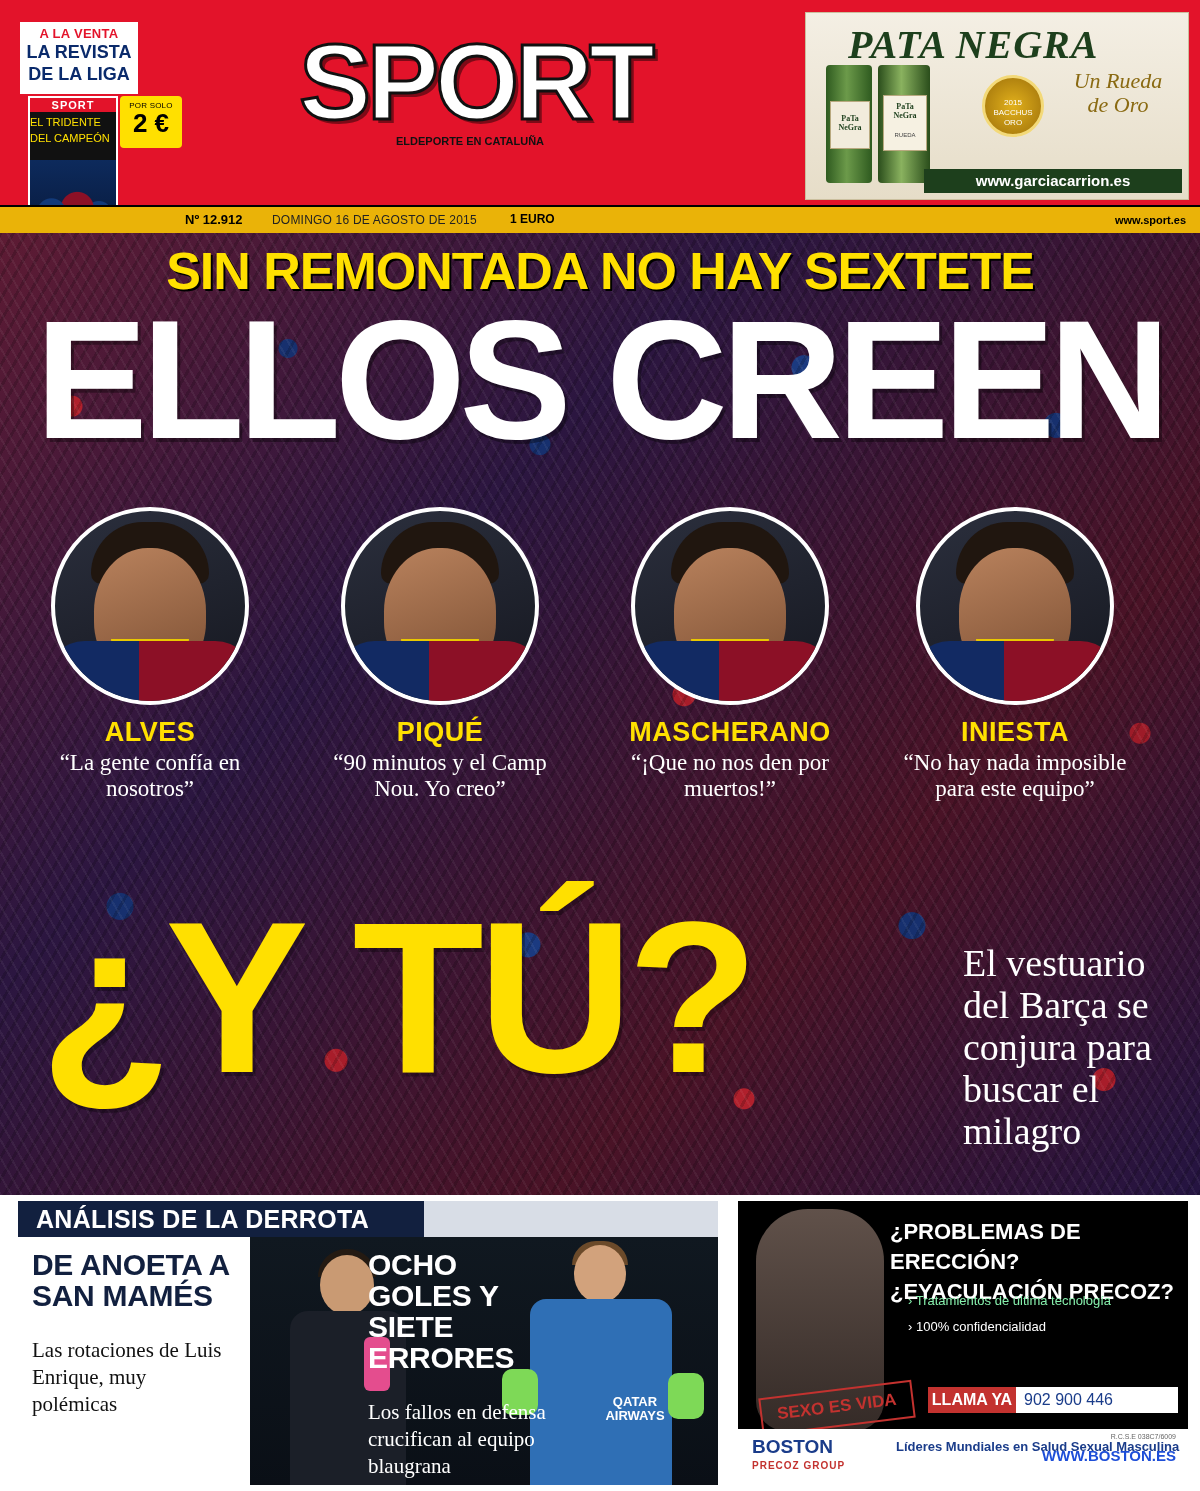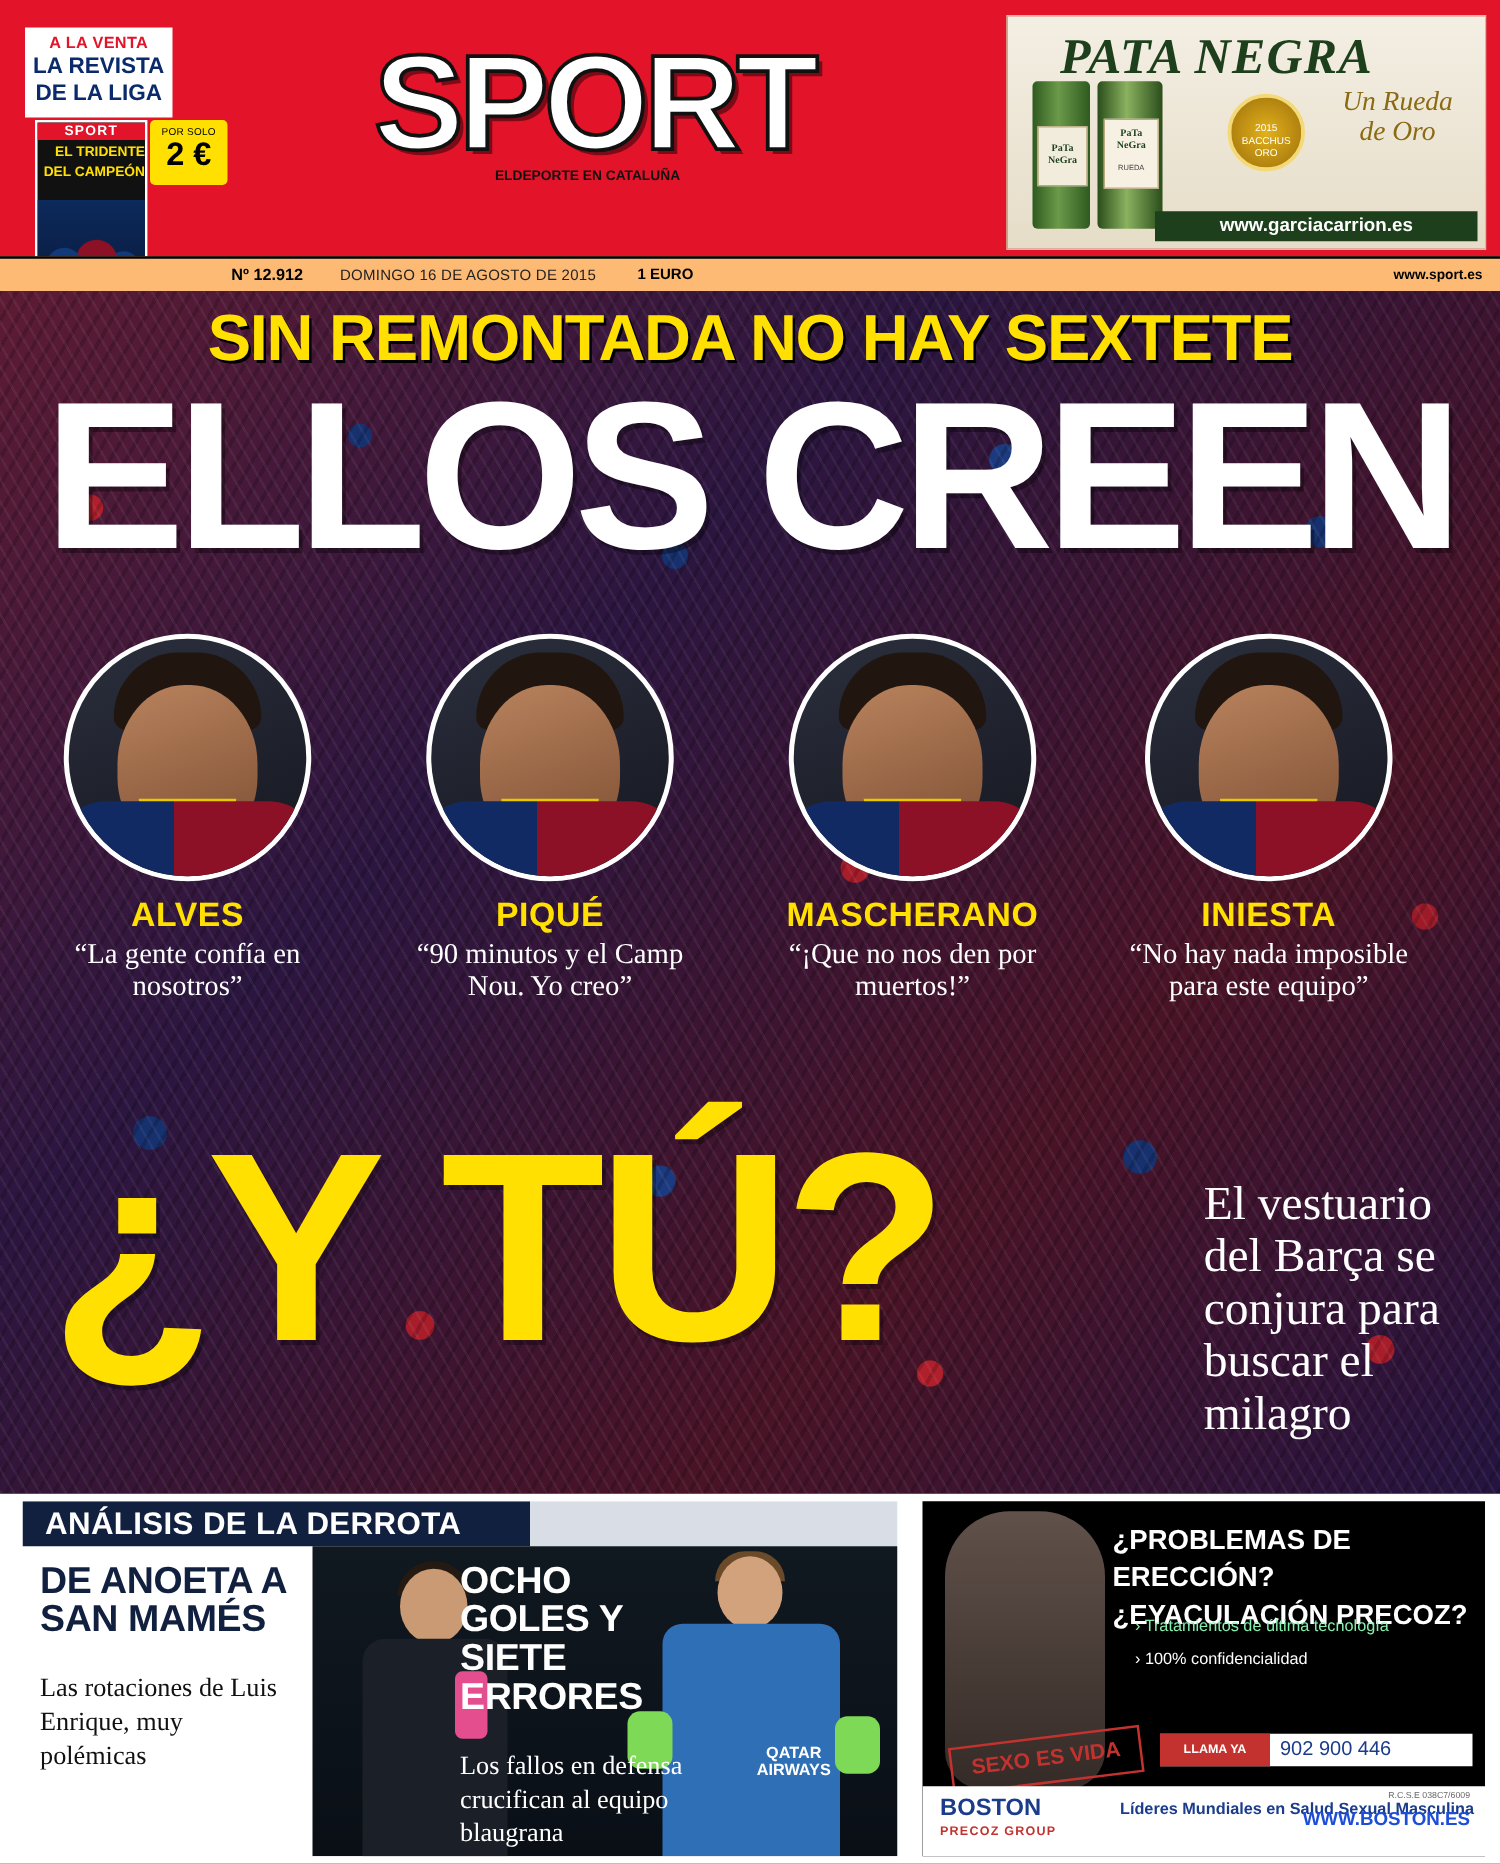--- a/index.html
+++ b/index.html
@@ -6,21 +6,21 @@
   body{width:1200px;height:1491px;font-family:"Liberation Sans",sans-serif;overflow:hidden;position:relative;}
   .page{position:relative;width:1200px;height:1491px;background:#000;}
 
   
   .masthead{position:absolute;left:0;top:0;width:1200px;height:205px;background:#e3132a;}
   .promo-box{position:absolute;left:20px;top:22px;width:118px;height:72px;background:#fff;}
   .promo-top{font-family:"Liberation Sans",sans-serif;font-weight:bold;color:#e3132a;font-size:13px;line-height:13px;text-align:center;padding-top:5px;letter-spacing:.3px;}
   .promo-main{font-family:"Liberation Sans",sans-serif;font-weight:bold;color:#0a2a6b;font-size:18px;line-height:19px;text-align:center;padding-top:3px;}
   .promo-cover{position:absolute;left:28px;top:96px;width:86px;height:150px;background:#111;border:2px solid #fff;overflow:hidden;}
   .pc-logo{color:#fff;font-size:11px;font-weight:bold;text-align:center;background:#e3132a;padding:1px 0;letter-spacing:1px;}
-  .pc-title{color:#ffe000;font-size:11px;font-weight:bold;text-align:right;line-height:12px;margin-top:4px;}
+  .pc-title{color:#ffe000;font-size:11px;font-weight:normal;text-align:left;line-height:12px;margin-top:4px;}
   .pc-img{position:absolute;left:0;bottom:0;width:100%;height:88px;
     background:
       radial-gradient(circle at 25% 60%,#123a7a 0 14px,transparent 15px),
       radial-gradient(circle at 55% 55%,#8c1026 0 16px,transparent 17px),
       radial-gradient(circle at 80% 62%,#123a7a 0 13px,transparent 14px),
       linear-gradient(#0d2a5c,#071635);}
   .price-badge{position:absolute;left:120px;top:96px;width:62px;height:52px;background:#ffe000;border-radius:4px;text-align:center;}
   .price-badge .pb1{font-size:8px;font-weight:normal;color:#000;margin-top:5px;letter-spacing:.2px;}
   .price-badge .pb2{font-size:26px;font-weight:bold;color:#000;line-height:26px;}
 
@@ -36,21 +36,21 @@
   .ad-wine .bottle .lbl b{display:block;font-family:"Liberation Serif",serif;font-size:8px;color:#1d3f1c;margin-top:12px;}
   .ad-wine .bottle2{position:absolute;left:72px;top:52px;width:52px;height:118px;background:linear-gradient(90deg,#2a4d1b,#8ab25f 45%,#2a4d1b);border-radius:4px;}
   .ad-wine .bottle2 .lbl{position:absolute;left:5px;top:30px;width:42px;height:54px;background:#f6f1e2;border:1px solid #b8a97f;text-align:center;}
   .ad-wine .bottle2 .lbl b{display:block;font-family:"Liberation Serif",serif;font-size:8px;color:#1d3f1c;margin-top:6px;}
   .ad-wine .bottle2 .lbl i{display:block;font-size:6px;color:#444;font-style:normal;margin-top:12px;}
   .ad-wine .medal{position:absolute;left:176px;top:62px;width:62px;height:62px;border-radius:50%;background:radial-gradient(#e2b11c,#9c6f0a);border:3px solid #f3d978;color:#fff;font-size:8px;text-align:center;line-height:10px;padding-top:20px;box-sizing:border-box;}
   .ad-wine .rueda{position:absolute;left:252px;top:56px;width:120px;font-family:"Liberation Serif",serif;font-style:italic;color:#8a6a12;font-size:22px;line-height:24px;text-align:center;}
   .ad-wine .urlbar{position:absolute;left:118px;bottom:6px;width:258px;height:24px;background:#1d3f1c;color:#fff;font-size:15px;text-align:center;line-height:24px;font-weight:bold;}
 
   
-  .infobar{position:absolute;left:0;top:205px;width:1200px;height:26px;background:#fdba74;border-top:2px solid #000;border-bottom:2px solid #000;}
+  .infobar{position:absolute;left:0;top:205px;width:1200px;height:26px;background:#eab308;border-top:2px solid #000;border-bottom:2px solid #000;}
   .infobar .n{position:absolute;left:185px;top:5px;font-size:13px;font-weight:bold;color:#000;}
   .infobar .d{position:absolute;left:272px;top:6px;font-size:12px;color:#222;letter-spacing:.2px;}
   .infobar .p{position:absolute;left:510px;top:5px;font-size:12px;font-weight:bold;color:#000;}
   .infobar .w{position:absolute;right:14px;top:7px;font-size:11px;font-weight:bold;color:#000;}
 
   
   .main{position:absolute;left:0;top:233px;width:1200px;height:962px;overflow:hidden;
      background:
       radial-gradient(circle at 6% 18%,#b0202c 0 10px,transparent 11px),
       radial-gradient(circle at 14% 36%,#17306e 0 11px,transparent 12px),
@@ -122,21 +122,21 @@
   .an-col.c2 p{color:#fff;}
   .an-col.c1 h4{color:#12203f;}
 
   .ad-bm{position:absolute;left:738px;top:6px;width:450px;height:284px;background:#000;overflow:hidden;}
   .ad-bm .silh{position:absolute;left:18px;top:8px;width:128px;height:222px;background:linear-gradient(180deg,#6b5a52,#3a2f2b);border-radius:52px 52px 30px 30px;opacity:.9;}
   .ad-bm h5{position:absolute;left:152px;top:16px;width:288px;color:#fff;font-size:22px;font-weight:bold;line-height:30px;margin:0;}
   .ad-bm .b1{position:absolute;left:170px;top:92px;color:#86efac;font-size:13px;}
   .ad-bm .b2{position:absolute;left:170px;top:118px;color:#fff;font-size:13px;}
   .ad-bm .stamp{position:absolute;left:22px;top:188px;width:150px;height:34px;border:2px solid #c3322f;color:#c3322f;font-size:17px;font-weight:bold;text-align:center;line-height:32px;transform:rotate(-7deg);}
   .ad-bm .call{position:absolute;right:10px;top:186px;width:250px;height:26px;background:#fff;}
-  .ad-bm .call .l{position:absolute;left:0;top:0;width:88px;height:26px;background:#c3322f;color:#fff;font-size:10px;font-weight:bold;text-align:center;line-height:26px;}
+  .ad-bm .call .l{position:absolute;left:0;top:0;width:88px;height:26px;background:#c3322f;color:#fff;font-size:16px;font-weight:bold;text-align:center;line-height:26px;}
   .ad-bm .call .n{position:absolute;left:96px;top:0;color:#1a3c8a;font-size:16px;font-weight:normal;line-height:26px;}
   .ad-bm .foot{position:absolute;left:0;bottom:0;width:450px;height:56px;background:#fff;}
   .ad-bm .foot .bos{position:absolute;left:14px;top:8px;color:#1a3c8a;font-size:19px;font-weight:bold;line-height:19px;}
   .ad-bm .foot .bos small{display:block;color:#c3322f;font-size:10px;font-weight:bold;letter-spacing:1px;}
   .ad-bm .foot .mid{position:absolute;left:158px;top:10px;color:#1a3c8a;font-size:13px;font-weight:bold;line-height:16px;}
   .ad-bm .foot .url{position:absolute;right:12px;top:18px;color:#1d4ed8;font-size:15px;font-weight:bold;}
   .ad-bm .foot .legal{position:absolute;right:12px;top:4px;color:#666;font-size:7px;}
 </style>
 </head>
 <body>

